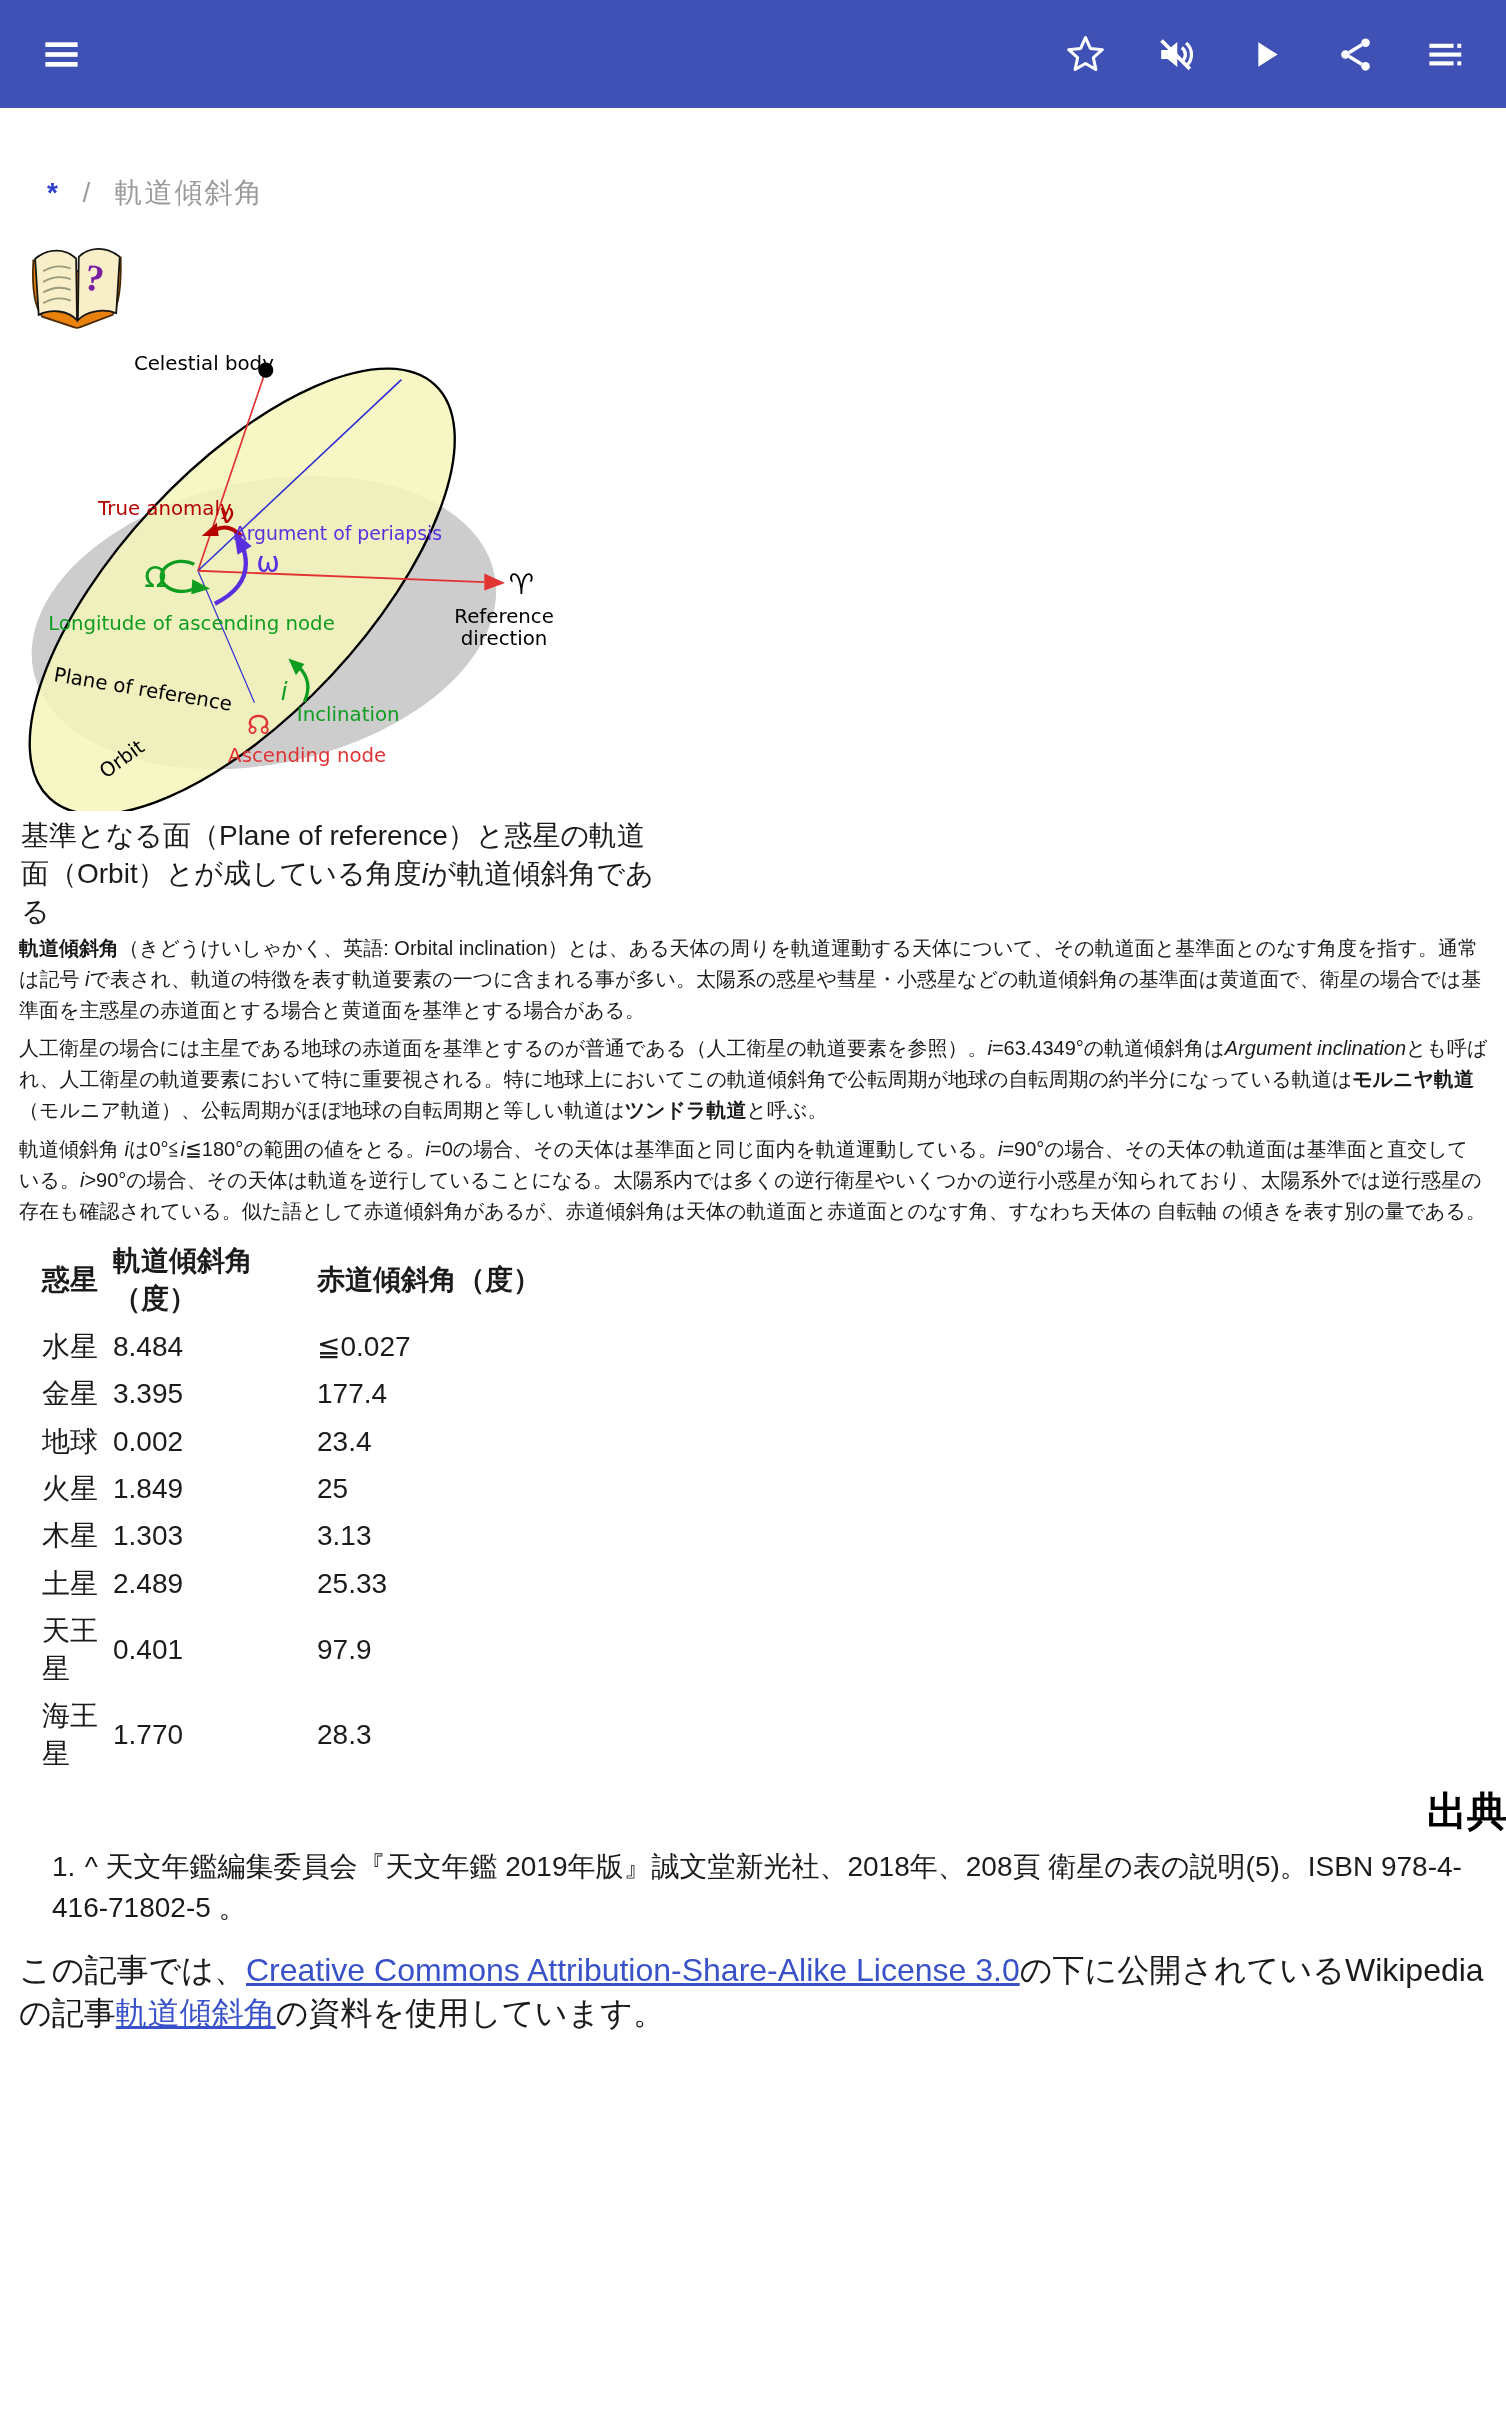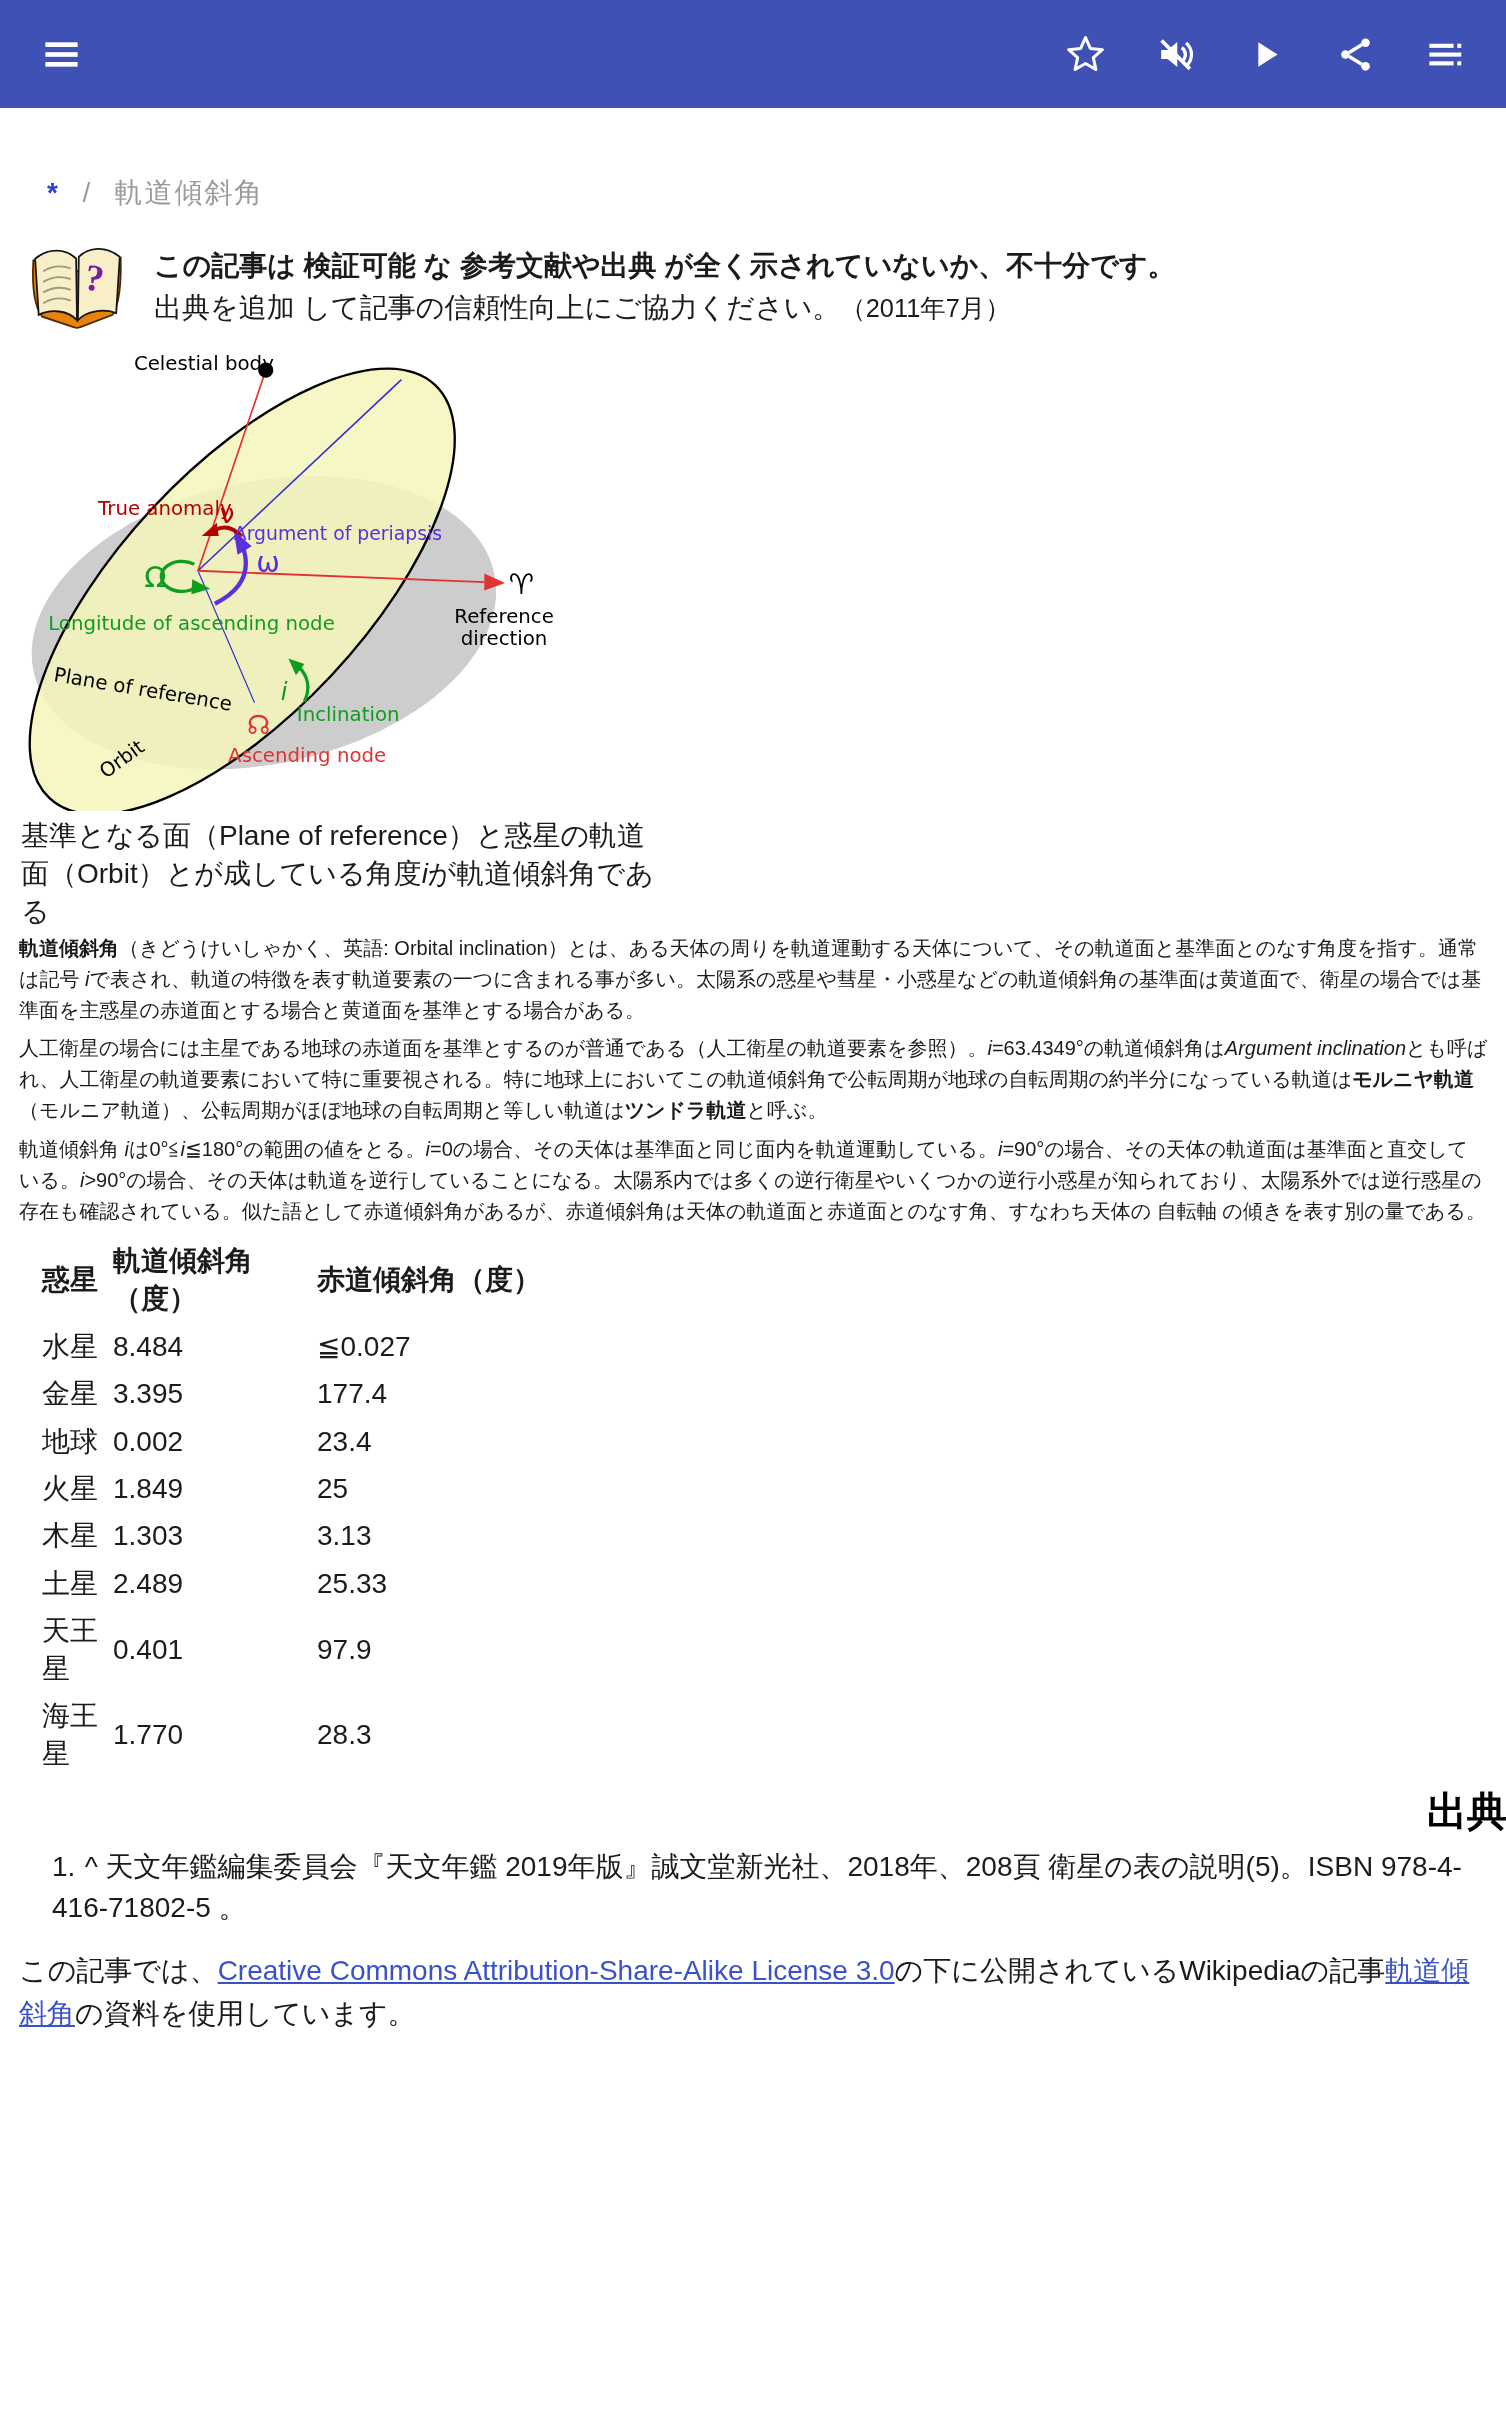--- a/index.html
+++ b/index.html
@@ -47,21 +47,21 @@
   table.planets td{padding:4.7px 0;}
   table.planets th:nth-child(1),table.planets td:nth-child(1){width:71px;}
   table.planets th:nth-child(2),table.planets td:nth-child(2){width:204px;}
   table.planets th:nth-child(3),table.planets td:nth-child(3){min-width:217px;}
 
   
   h2.refs{margin:5.6px 0 0 19px;font-size:40px;font-weight:bold;color:#000;text-align:right;}
   .ref-item{margin:7.5px 38px 0 52px;font-size:28px;line-height:41px;}
   .ref-item .num{margin-right:9.4px;}
   .ref-item .caret{margin-right:7.5px;}
-  .footer-note{margin:21px 19px 0 19px;font-size:28px;line-height:43px;}
+  .footer-note{margin:21px 19px 0 19px;font-size:32px;line-height:43px;}
   a.lnk{color:#3a52c8;text-decoration:underline;cursor:pointer;}
 </style>
 </head>
 <body>
 
 <header class="app-bar">
   <div class="icon-btn">
     <svg viewBox="0 0 24 24">
       <rect x="3" y="5.2" width="18" height="2.6" fill="#fff"></rect>
       <rect x="3" y="10.7" width="18" height="2.6" fill="#fff"></rect>
@@ -114,24 +114,20 @@
 </nav>
 
 <section class="notice">
   <svg class="book" viewBox="0 0 110 100">
     <path d="M6 18 C4 52 9 72 16 81 L52 93 C54 94 56 94 58 93 L95 79 C101 69 105 48 104 15 L55 30 Z" fill="#e8820c" stroke="#4a2a00" stroke-width="2"></path>
     <path d="M8 16 C24 3 43 5 54 16 L55 85 C45 74 26 72 12 79 Z" fill="#f8efc9" stroke="#151515" stroke-width="2"></path>
     <path d="M103 14 C87 1 68 3 57 14 L56 85 C66 74 85 72 99 77 Z" fill="#f8efc9" stroke="#151515" stroke-width="2"></path>
     <path d="M17 30 q15 -9 31 -3 M17 42 q15 -9 31 -3 M17 54 q15 -9 31 -3 M17 66 q15 -9 31 -3" fill="none" stroke="#9a9a7d" stroke-width="2"></path>
     <text x="64" y="52" font-size="42" font-weight="bold" fill="#7b1fa2" transform="rotate(9 76 38)" font-family="Liberation Serif, serif">?</text>
   </svg>
-  <div class="notice-text">
-    <div class="l1">この記事は 検証可能 な 参考文献や出典 が全く示されていないか、不十分です。</div>
-    <div class="l2"><span>出典を追加 して記事の信頼性向上にご協力ください。</span><span class="date">（2011年7月）</span></div>
-  </div>
 </section>
 
 <figure class="figure">
 <svg viewBox="0 0 620 500" width="584" height="471">
 
   <ellipse cx="260" cy="300" rx="250" ry="150" transform="rotate(-12 260 300)" fill="#cdcdcd"></ellipse>
   <ellipse cx="237" cy="267" rx="300" ry="130" transform="rotate(-47 237 267)" fill="rgba(246,246,188,0.85)" stroke="#000" stroke-width="2.5"></ellipse>
 
   <line x1="190" y1="245" x2="262" y2="32" stroke="#e23333" stroke-width="1.8"></line>
   <line x1="190" y1="245" x2="406" y2="42" stroke="#2a2ad4" stroke-width="1.6"></line>

